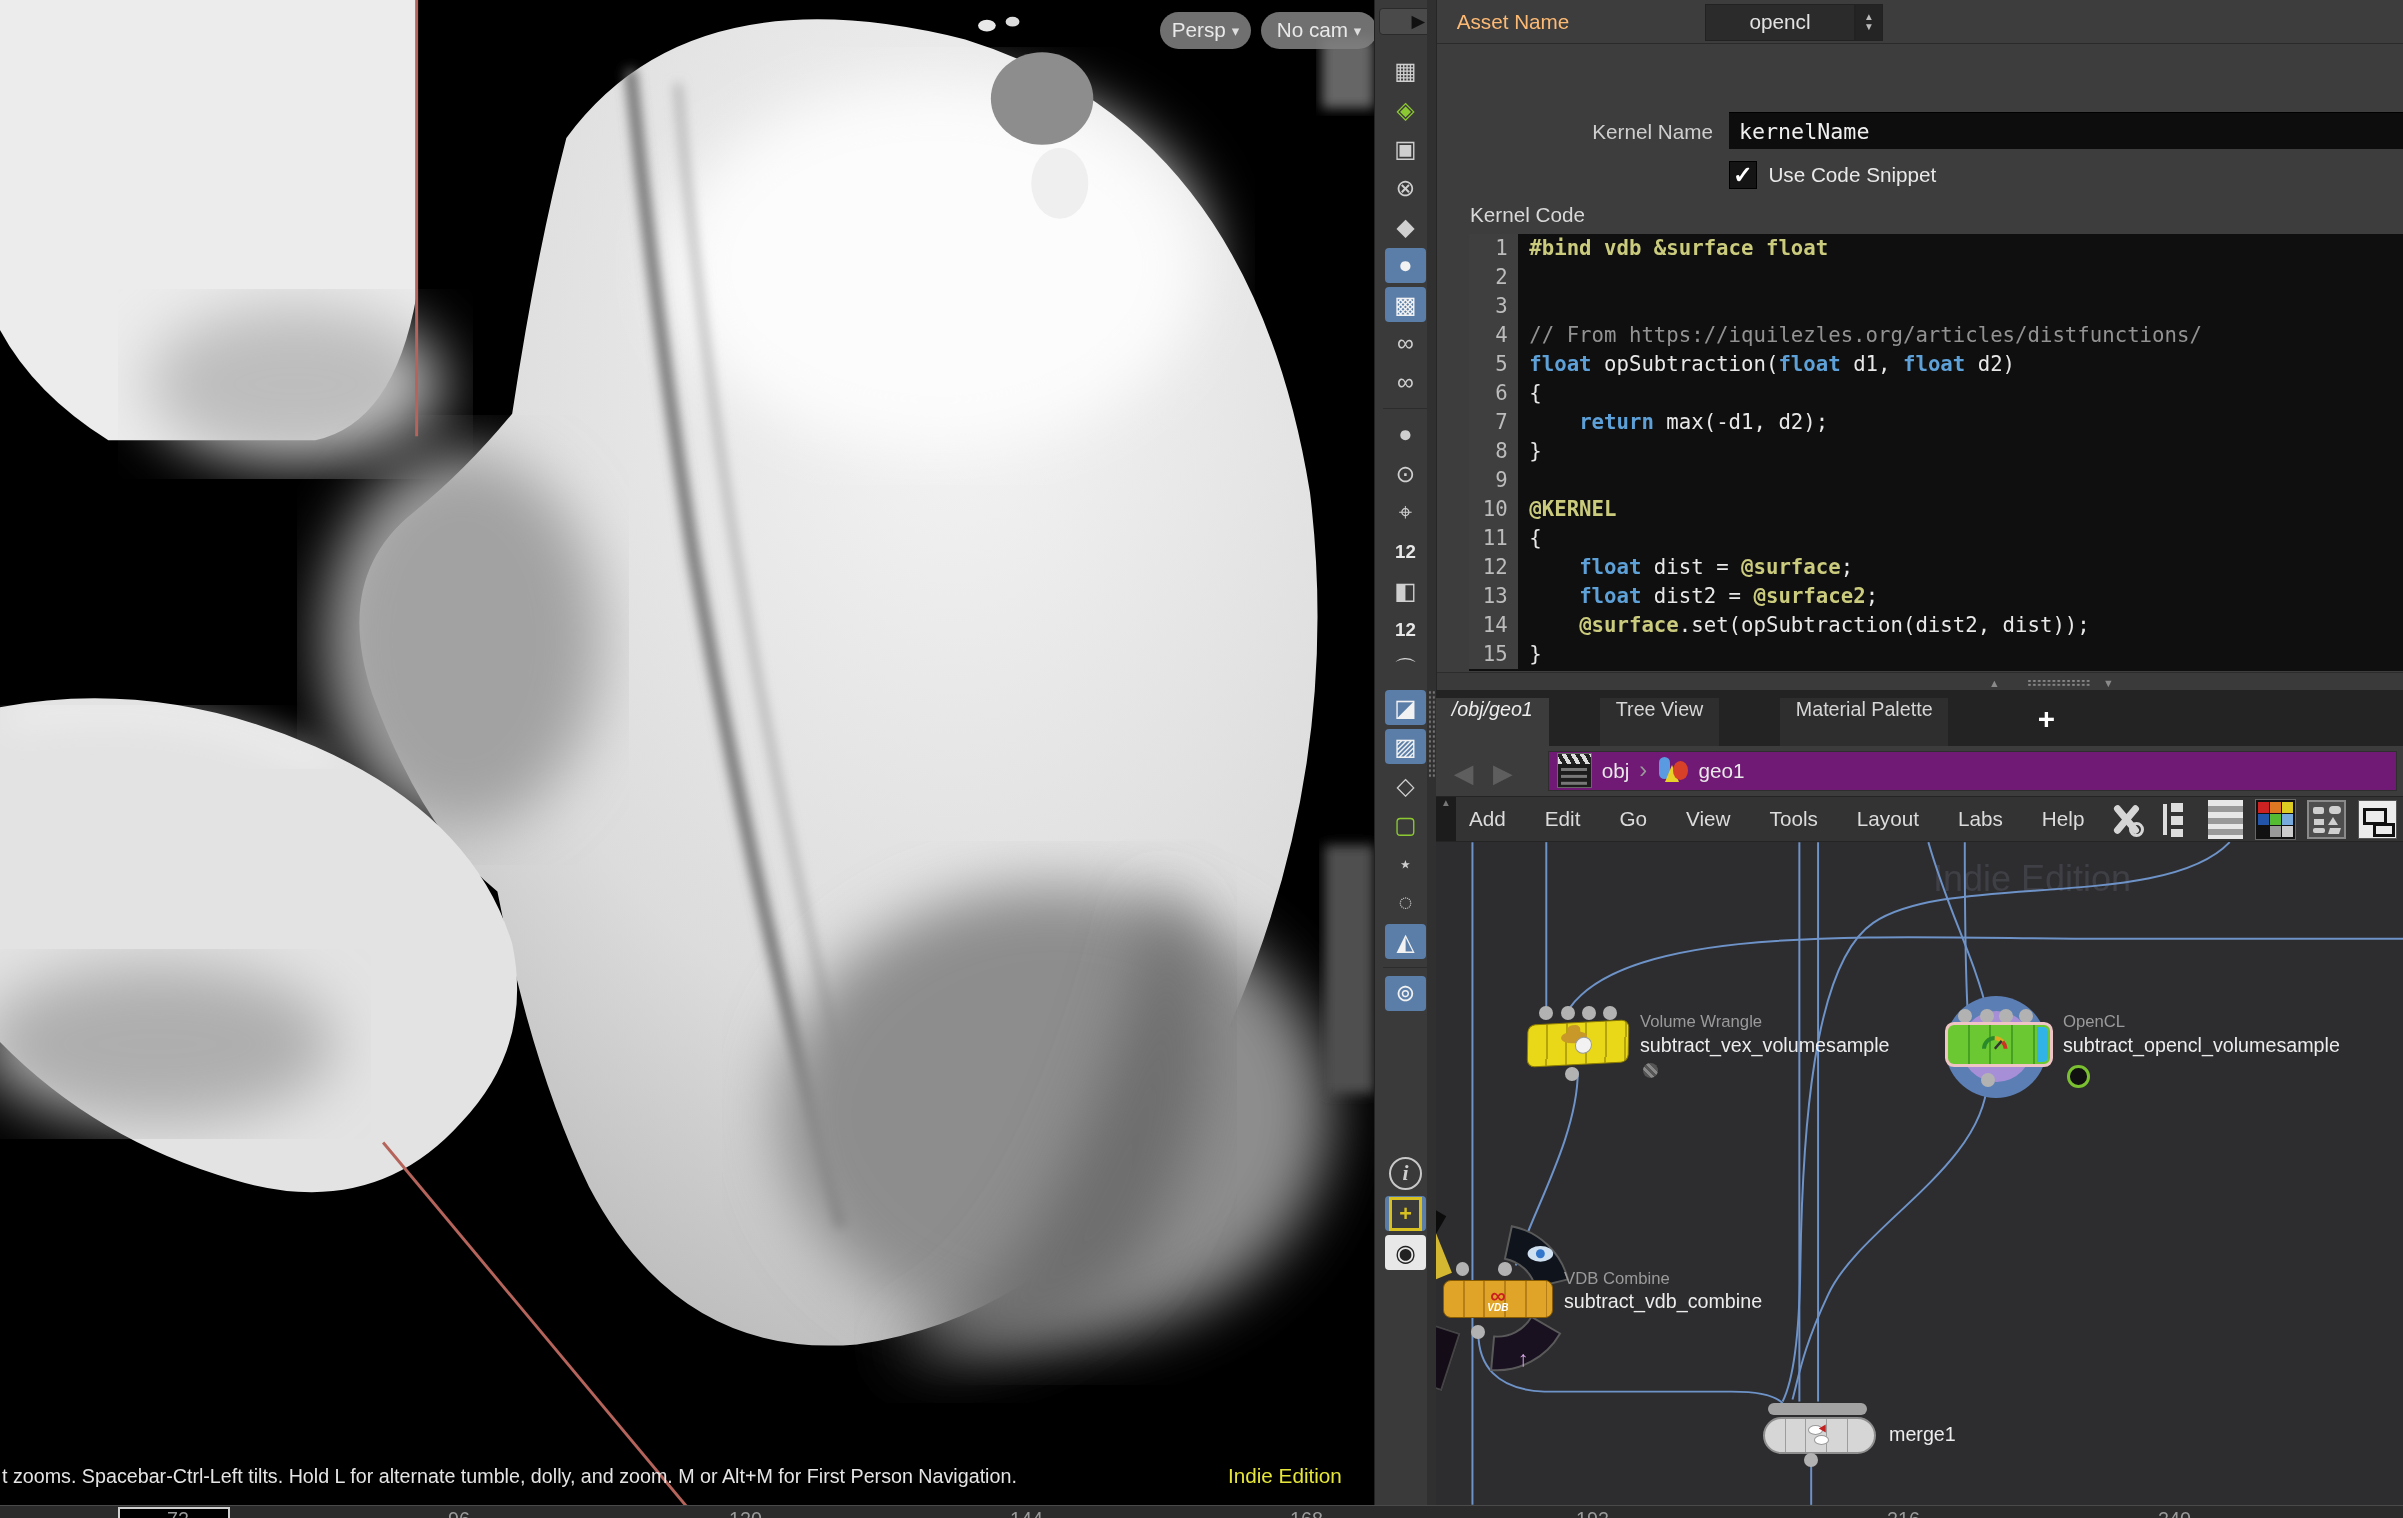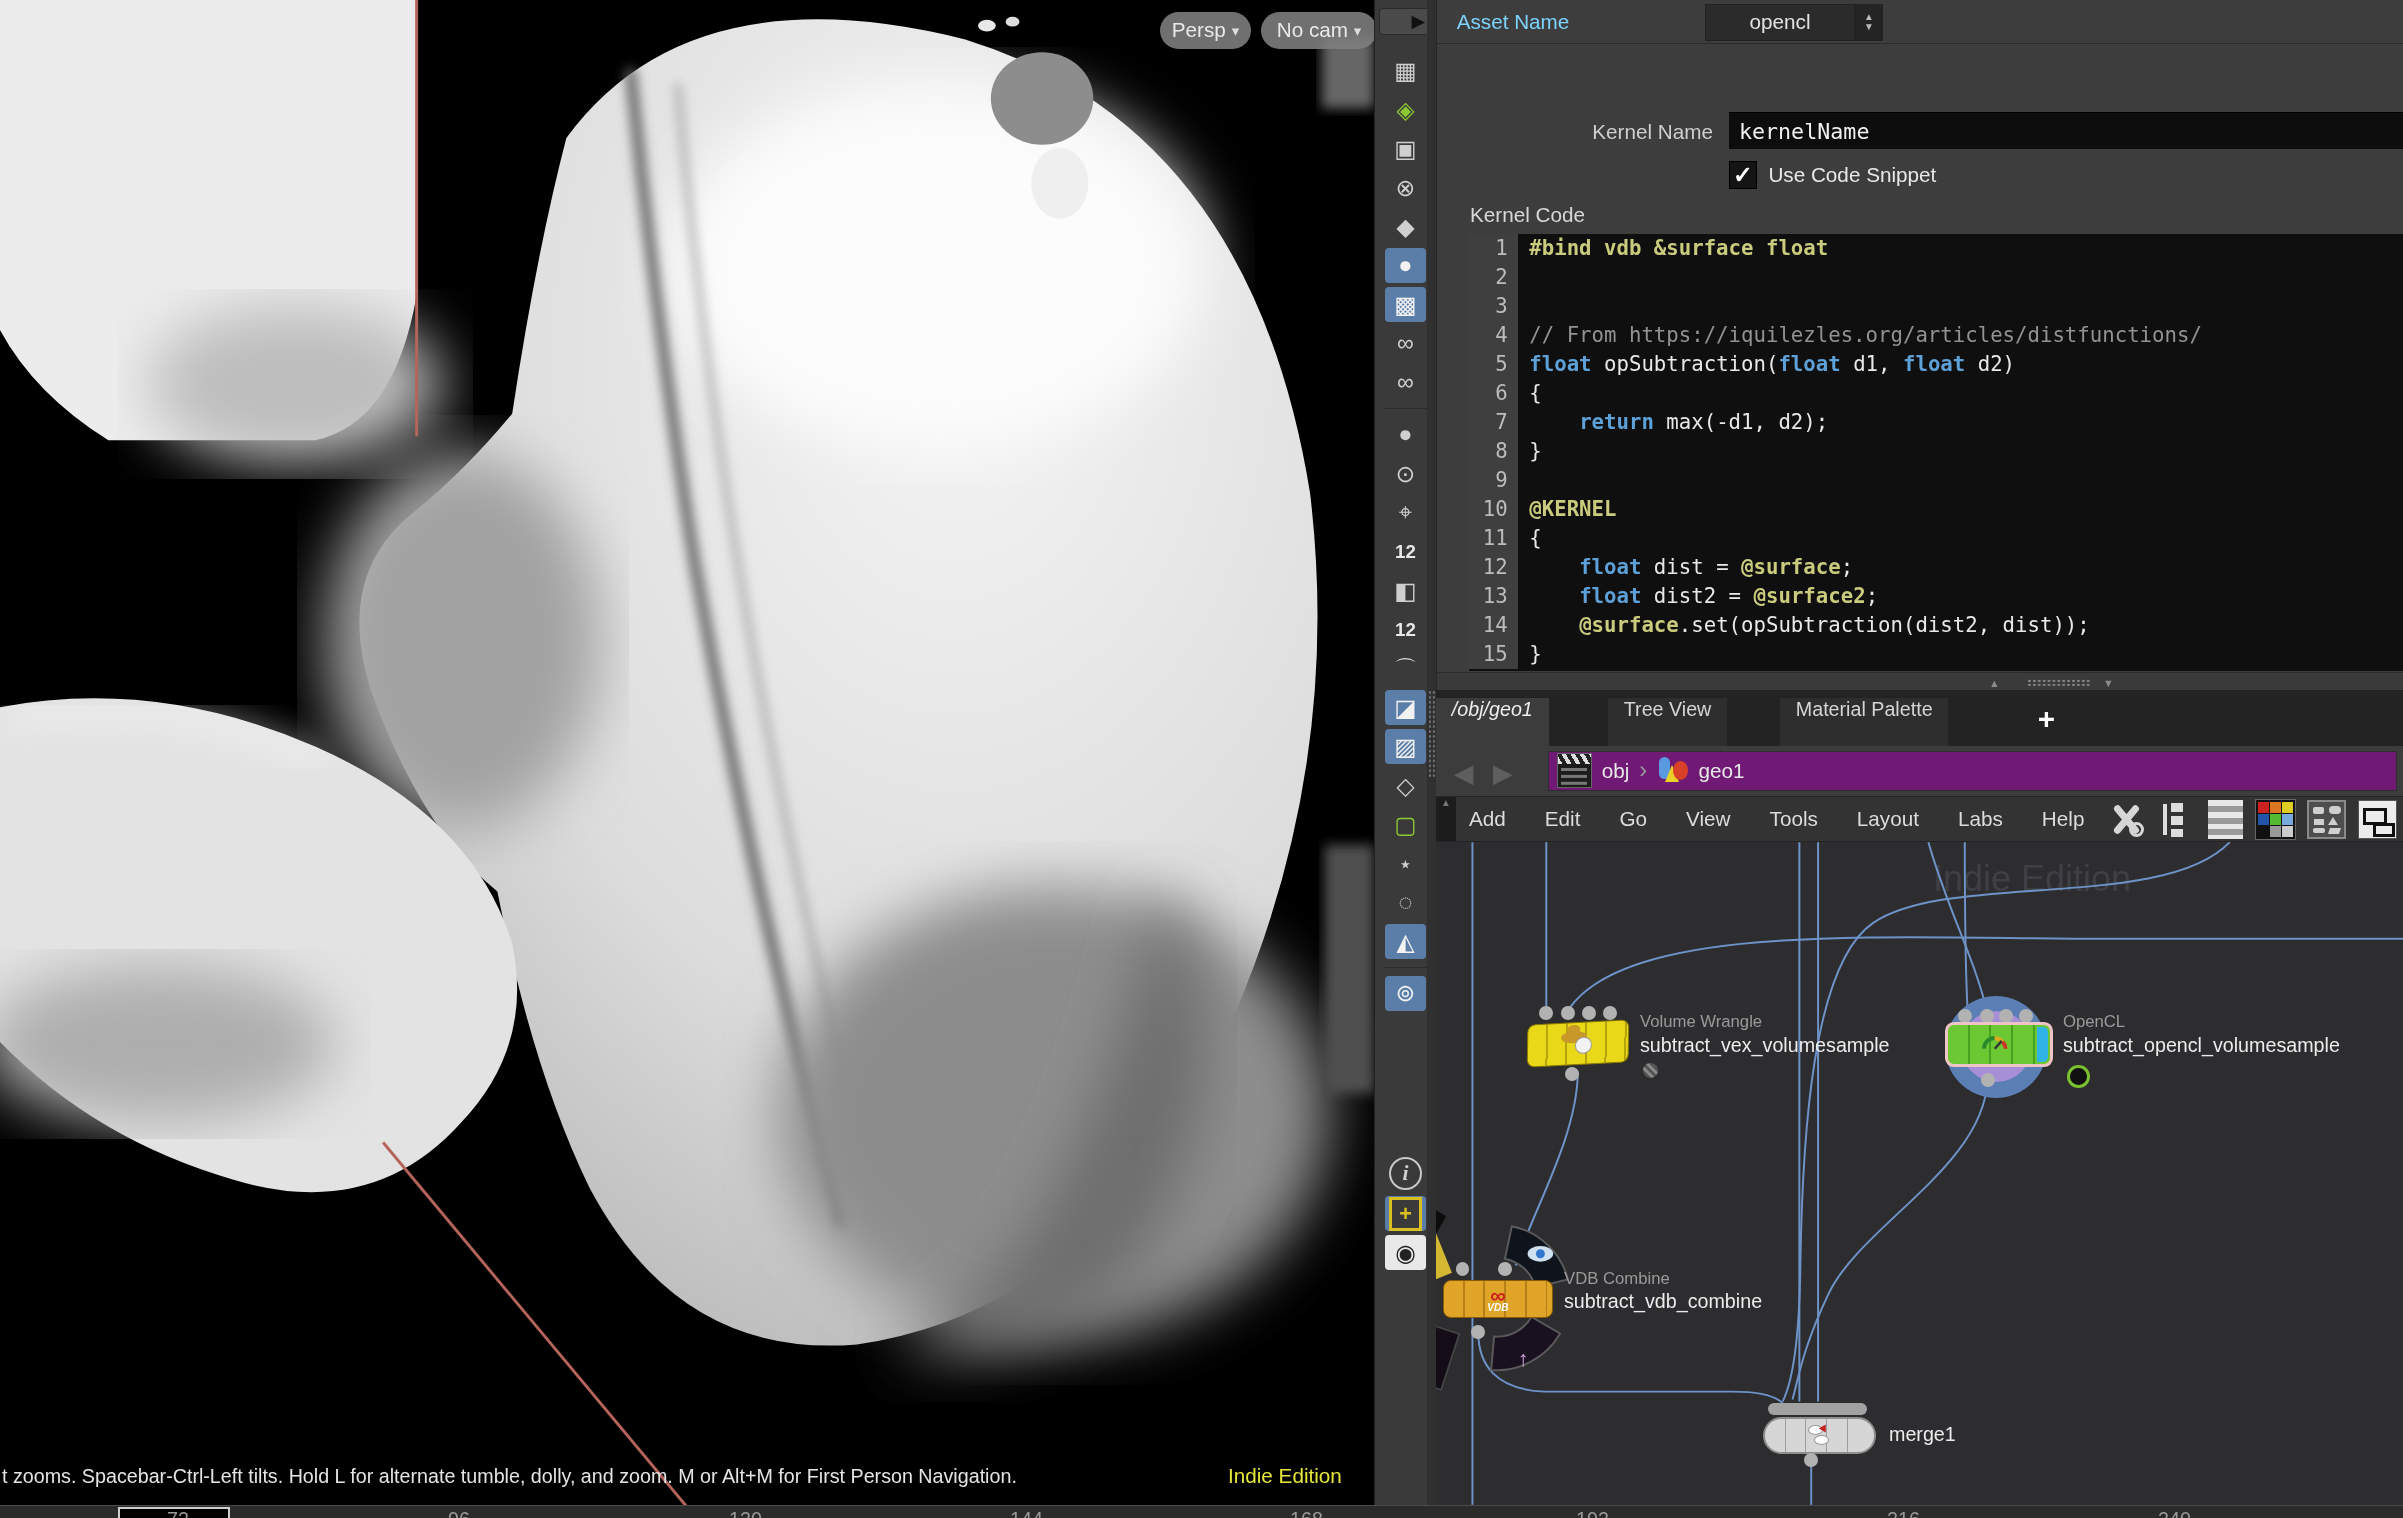--- a/index.html
+++ b/index.html
@@ -31,21 +31,21 @@
            border:2px solid #c8c8c8;border-radius:50%;width:29.6px;height:29.6px;margin:3.9px 0;}
   .tb.quad{background:#5b7ea8;}
   .tb.quad span{display:block;width:27.6px;height:27.6px;border:3px solid #d8c020;background:#3a3a3a;
                 display:flex;align-items:center;justify-content:center;color:#d8c020;font-weight:bold;font-size:21.7px;}
   .tb-div{width:45px;height:0;border-top:1px solid #2c2c2c;margin:5.9px 0;flex:0 0 auto;}
   .tb-gap{height:13.8px;flex:0 0 auto;}
   .tb-biggap{height:140px;flex:0 0 auto;}
   
   #panel{left:1436px;top:0;width:967px;height:842px;background:#3d3d3d;border-left:1px solid #262626;box-sizing:border-box;}
   #panel-header{position:absolute;left:0;top:0;width:100%;height:43px;border-bottom:1px solid #2a2a2a;}
-  #asset-label{position:absolute;left:19.7px;top:9.9px;font-size:20.7px;color:#7dd3fc;}
+  #asset-label{position:absolute;left:19.7px;top:9.9px;font-size:20.7px;color:#fdba74;}
   #asset-dd{position:absolute;left:268px;top:3.9px;width:148px;height:35px;background:#2b2b2b;border:1px solid #222;
             color:#e2e2e2;font-size:20.7px;display:flex;align-items:center;justify-content:center;}
   #asset-spin{position:absolute;left:418px;top:3.9px;width:25.6px;height:35px;background:#242424;border:1px solid #222;
               display:flex;flex-direction:column;align-items:center;justify-content:center;font-size:9.9px;color:#bbb;line-height:10.8px;}
   #ptabs{position:absolute;left:31.5px;top:49px;height:41px;display:flex;}
   .ptab{height:41px;padding:0 21.7px;display:flex;align-items:center;font-size:20.7px;font-weight:bold;color:#e4e4e4;
         background:#3f3f3f;border:1px solid #2a2a2a;border-left:none;}
   .ptab:first-child{border-left:1px solid #2a2a2a;}
   .ptab.active{background:#4f4f4f;color:#fff;}
   .ptab.flat{font-weight:normal;background:#373737;color:#ccc;}
@@ -299,21 +299,21 @@
       <span id="split-dots"></span>
       <span class="h" style="left:666px;">▼</span>
     </div>
   </div>
 
   <div id="ptabbar" class="abs">
       <div class="wtab active" style="left: 0px;">
         <span>/obj/geo1</span>
         <span class="x">×</span>
       </div>
-      <div class="wtab" style="left: 172px;">
+      <div class="wtab" style="left: 164px;">
         <span>Tree View</span>
         <span class="x">×</span>
       </div>
       <div class="wtab" style="left: 344px;">
         <span>Material Palette</span>
         <span class="x">×</span>
       </div>
       <div id="tab-add" style="left: 588px;">+</div>
     </div>
 

